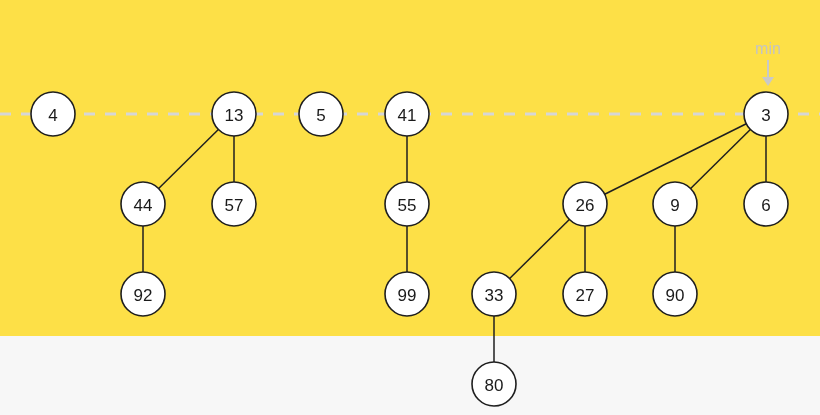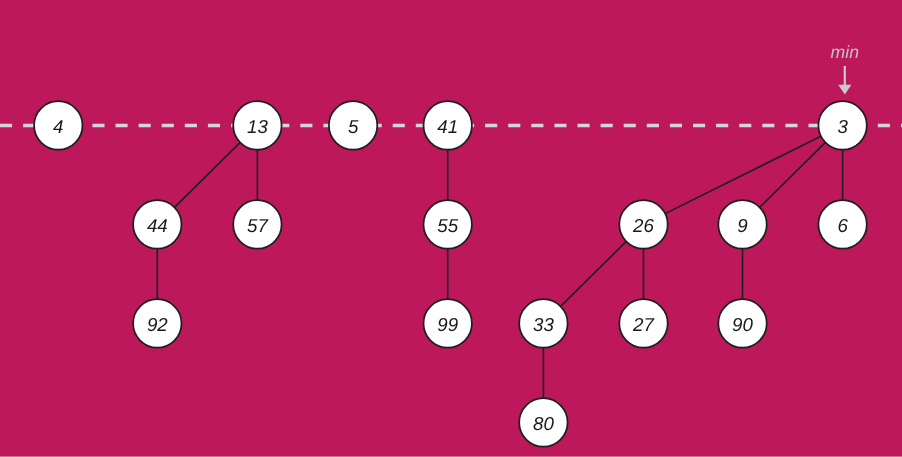--- a/index.html
+++ b/index.html
@@ -10,23 +10,22 @@
   body {
     width: 820px;
     height: 415px;
     background: #f7f7f7;
     font-family: "Liberation Sans", sans-serif;
     overflow: hidden;
   }
   #canvas-wrap {
     position: relative;
     width: 820px;
-    height: 415px;
-    background: #be185d;
-    font-style: italic;
+    height: 336px;
+    background: #fde047;
   }
   svg#heap-svg {
     position: absolute;
     left: 0;
     top: 0;
     width: 820px;
     height: 415px;
     display: block;
   }
   .node-circle {

